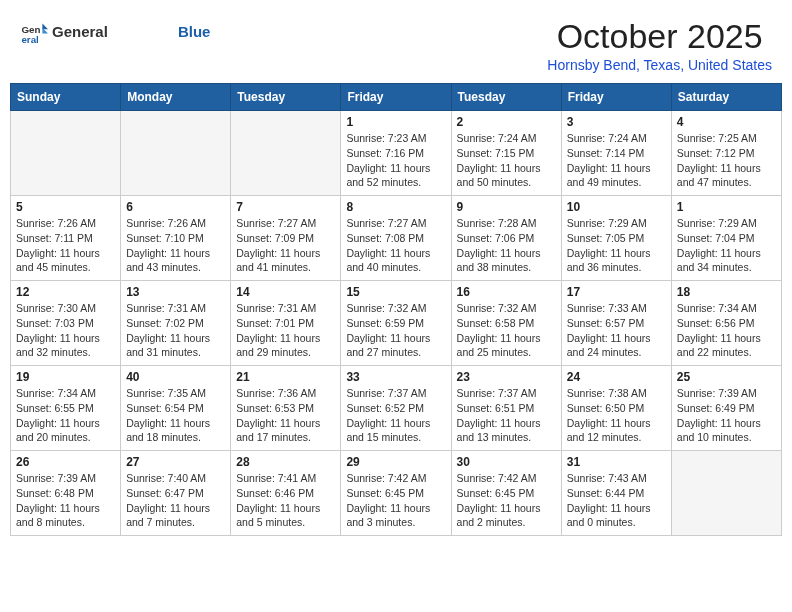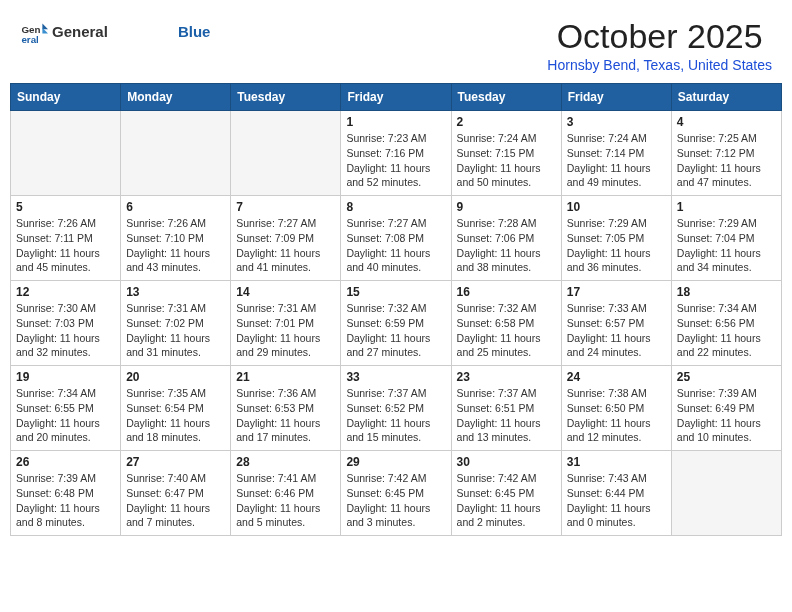--- a/index.html
+++ b/index.html
@@ -212,21 +212,21 @@
           <div class="day-num">18</div>
           <div class="day-info">Sunrise: 7:34 AM<br>Sunset: 6:56 PM<br>Daylight: 11 hours<br>and 22 minutes.</div>
         </td>
       </tr>
       <tr class="week-row">
         <td>
           <div class="day-num">19</div>
           <div class="day-info">Sunrise: 7:34 AM<br>Sunset: 6:55 PM<br>Daylight: 11 hours<br>and 20 minutes.</div>
         </td>
         <td>
-          <div class="day-num">20</div>
+          <div class="day-num">40</div>
           <div class="day-info">Sunrise: 7:35 AM<br>Sunset: 6:54 PM<br>Daylight: 11 hours<br>and 18 minutes.</div>
         </td>
         <td>
           <div class="day-num">21</div>
           <div class="day-info">Sunrise: 7:36 AM<br>Sunset: 6:53 PM<br>Daylight: 11 hours<br>and 17 minutes.</div>
         </td>
         <td>
           <div class="day-num">33</div>
           <div class="day-info">Sunrise: 7:37 AM<br>Sunset: 6:52 PM<br>Daylight: 11 hours<br>and 15 minutes.</div>
         </td>

